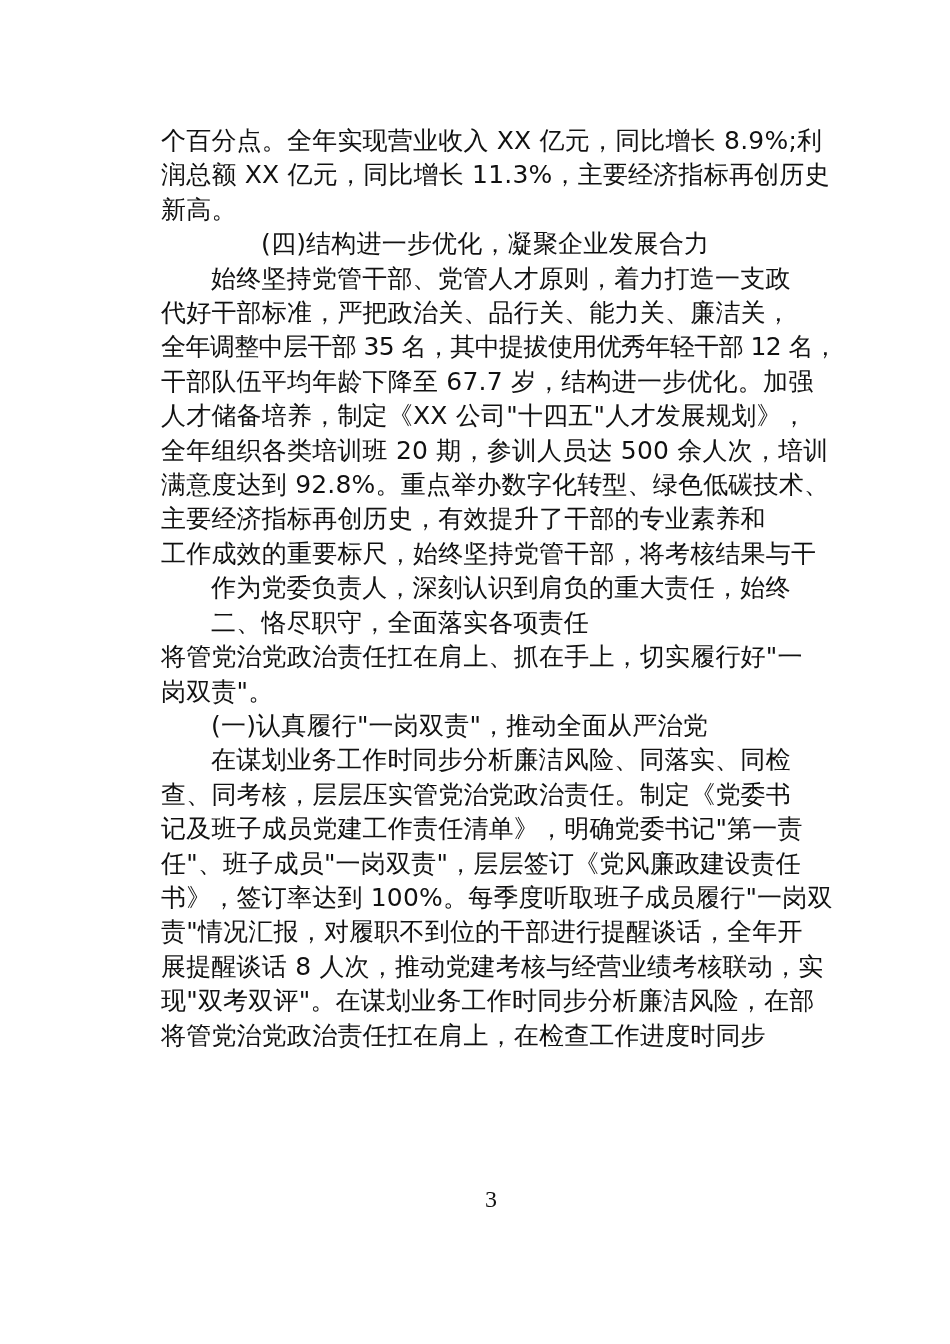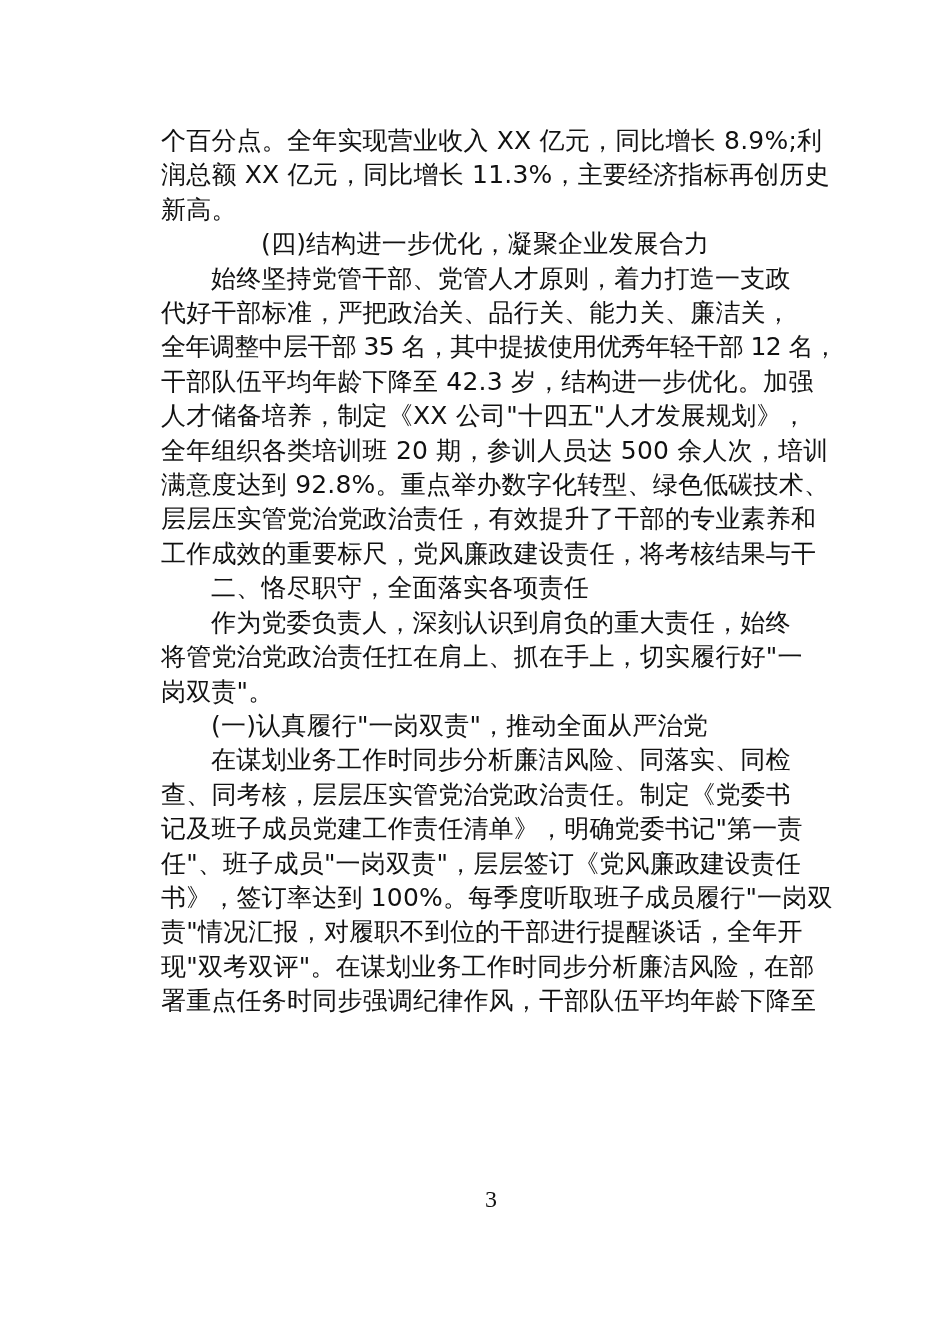--- a/index.html
+++ b/index.html
@@ -26,34 +26,35 @@
 
 <div class="page">
   <div class="text-block">
     <span class="line">个百分点。全年实现营业收入 XX 亿元，同比增长 8.9%;利</span>
     <span class="line">润总额 XX 亿元，同比增长 11.3%，主要经济指标再创历史</span>
     <span class="line">新高。</span>
     <span class="line indent" style="padding-left:50px">(四)结构进一步优化，凝聚企业发展合力</span>
     <span class="line" style="padding-left:50px">始终坚持党管干部、党管人才原则，着力打造一支政</span>
     <span class="line">代好干部标准，严把政治关、品行关、能力关、廉洁关，</span>
     <span class="line" style="letter-spacing:-0.6px">全年调整中层干部 35 名，其中提拔使用优秀年轻干部 12 名，</span>
-    <span class="line">干部队伍平均年龄下降至 42.3 岁，结构进一步优化。加强</span>
+    <span class="line">干部队伍平均年龄下降至 67.7 岁，结构进一步优化。加强</span>
     <span class="line">人才储备培养，制定《XX 公司"十四五"人才发展规划》，</span>
     <span class="line">全年组织各类培训班 20 期，参训人员达 500 余人次，培训</span>
     <span class="line">满意度达到 92.8%。重点举办数字化转型、绿色低碳技术、</span>
-    <span class="line">层层压实管党治党政治责任，有效提升了干部的专业素养和</span>
-    <span class="line">工作成效的重要标尺，党风廉政建设责任，将考核结果与干</span>
+    <span class="line">主要经济指标再创历史，有效提升了干部的专业素养和</span>
+    <span class="line">工作成效的重要标尺，始终坚持党管干部，将考核结果与干</span>
+    <span class="line" style="padding-left:50px">作为党委负责人，深刻认识到肩负的重大责任，始终</span>
     <span class="line" style="padding-left:50px">二、恪尽职守，全面落实各项责任</span>
-    <span class="line" style="padding-left:50px">作为党委负责人，深刻认识到肩负的重大责任，始终</span>
     <span class="line">将管党治党政治责任扛在肩上、抓在手上，切实履行好"一</span>
     <span class="line">岗双责"。</span>
     <span class="line" style="padding-left:50px">(一)认真履行"一岗双责"，推动全面从严治党</span>
     <span class="line" style="padding-left:50px">在谋划业务工作时同步分析廉洁风险、同落实、同检</span>
     <span class="line">查、同考核，层层压实管党治党政治责任。制定《党委书</span>
     <span class="line">记及班子成员党建工作责任清单》，明确党委书记"第一责</span>
     <span class="line">任"、班子成员"一岗双责"，层层签订《党风廉政建设责任</span>
     <span class="line">书》，签订率达到 100%。每季度听取班子成员履行"一岗双</span>
     <span class="line">责"情况汇报，对履职不到位的干部进行提醒谈话，全年开</span>
+    <span class="line">展提醒谈话 8 人次，推动党建考核与经营业绩考核联动，实</span>
     <span class="line">现"双考双评"。在谋划业务工作时同步分析廉洁风险，在部</span>
-    <span class="line">署重点任务时同步强调纪律作风，干部队伍平均年龄下降至</span>
+    <span class="line">将管党治党政治责任扛在肩上，在检查工作进度时同步</span>
   </div>
   <div class="page-number">3</div>
 </div>
 
 </body></html>

